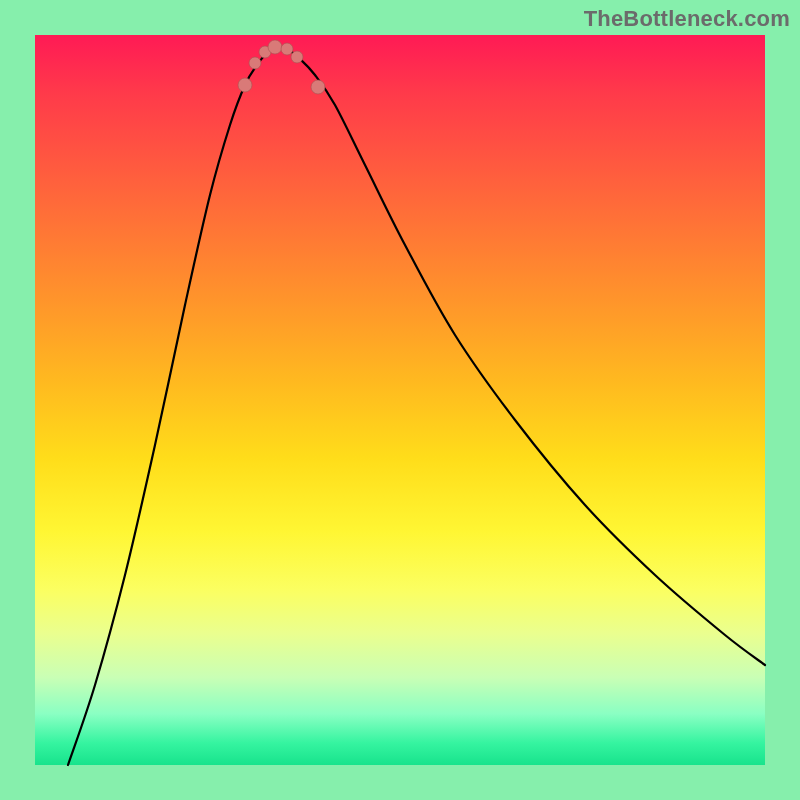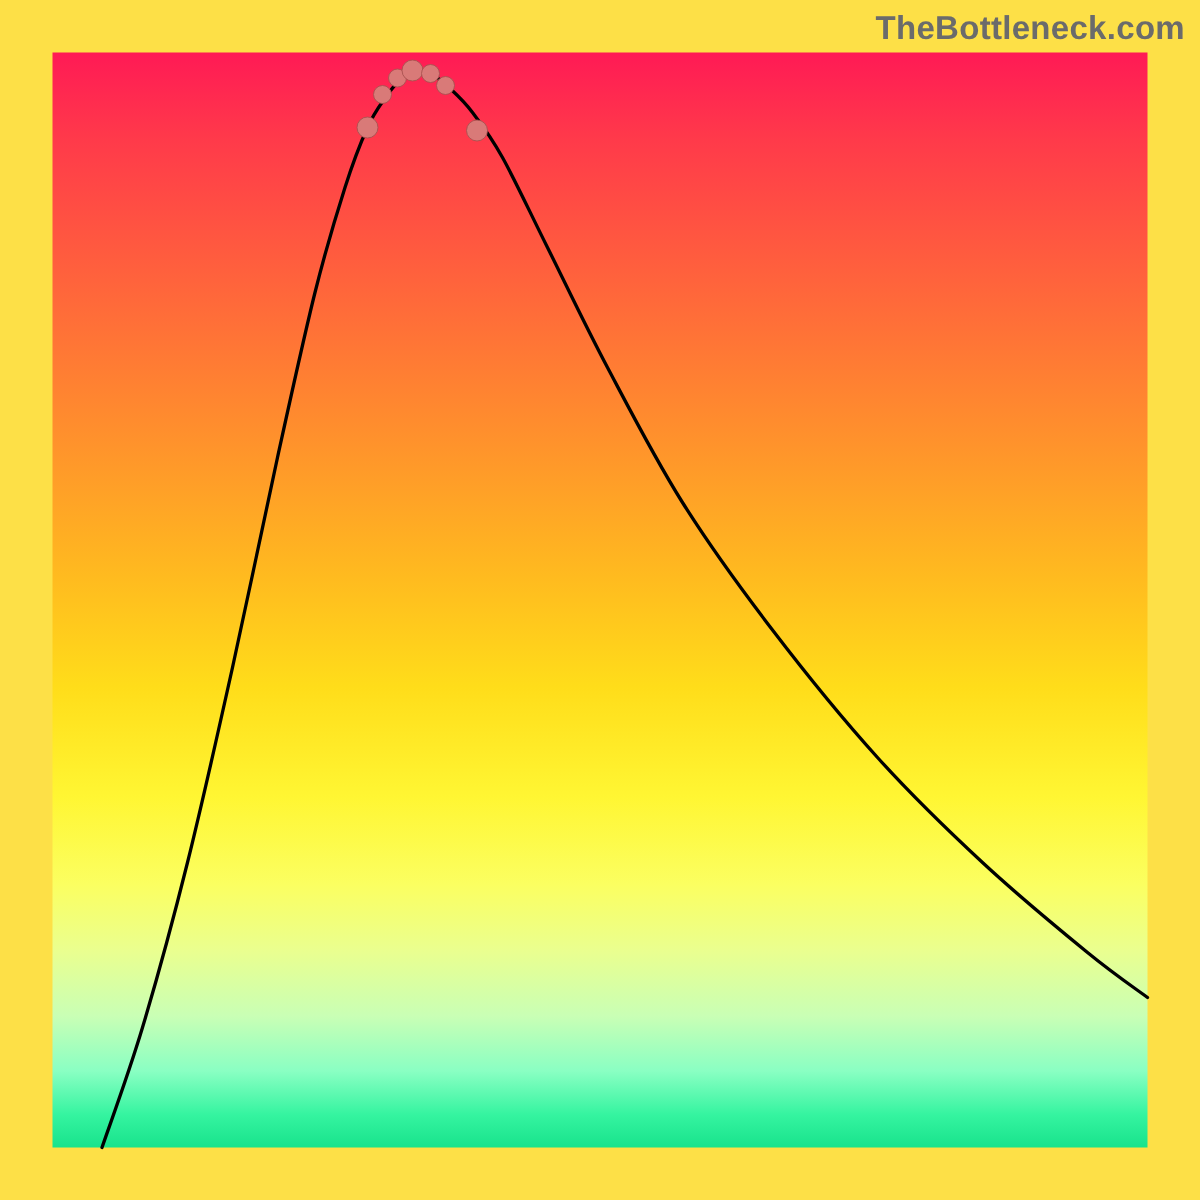--- a/index.html
+++ b/index.html
@@ -1,21 +1,21 @@
 <!DOCTYPE html>
 <html><head>
 <meta charset="utf-8">
 <style>
   * { margin: 0; padding: 0; box-sizing: border-box; }
   html, body { width: 800px; height: 800px; overflow: hidden; background: #000; }
   .canvas {
     position: relative;
     width: 800px;
     height: 800px;
-    background: #fde047;
+    background: #86efac;
   }
   .plot-area {
     position: absolute;
     left: 35px;
     top: 35px;
     width: 730px;
     height: 730px;
     background: linear-gradient(to bottom,
       #ff1a55 0%,
       #ff3a4a 8%,

